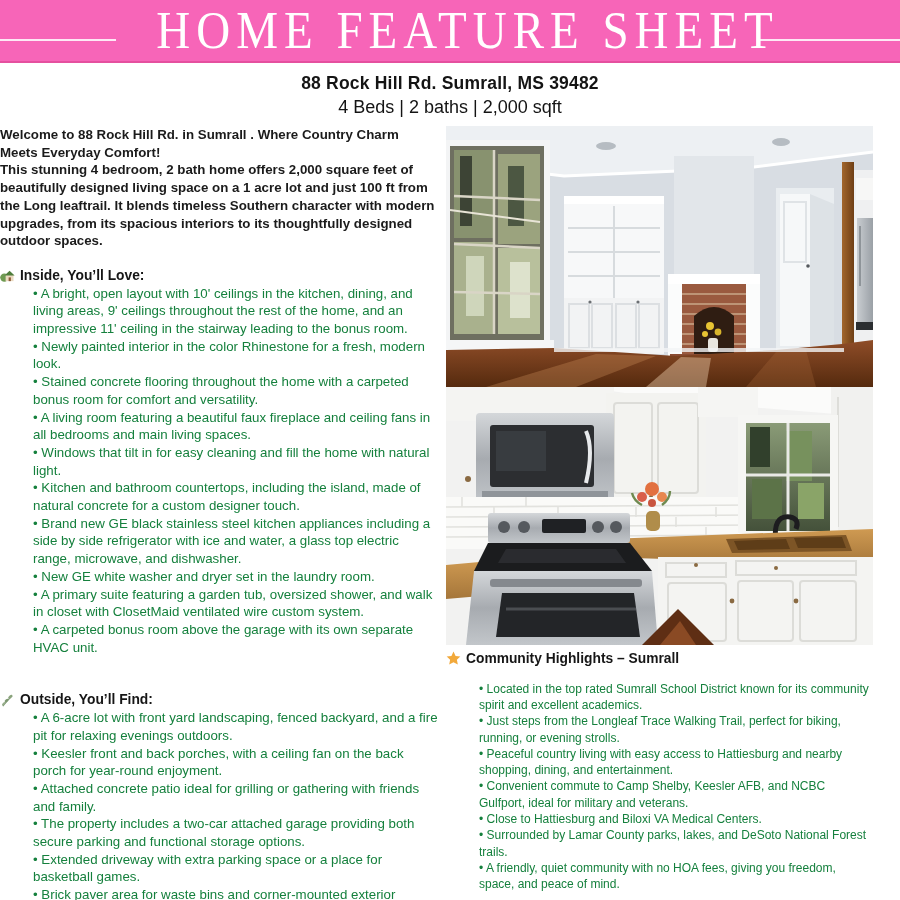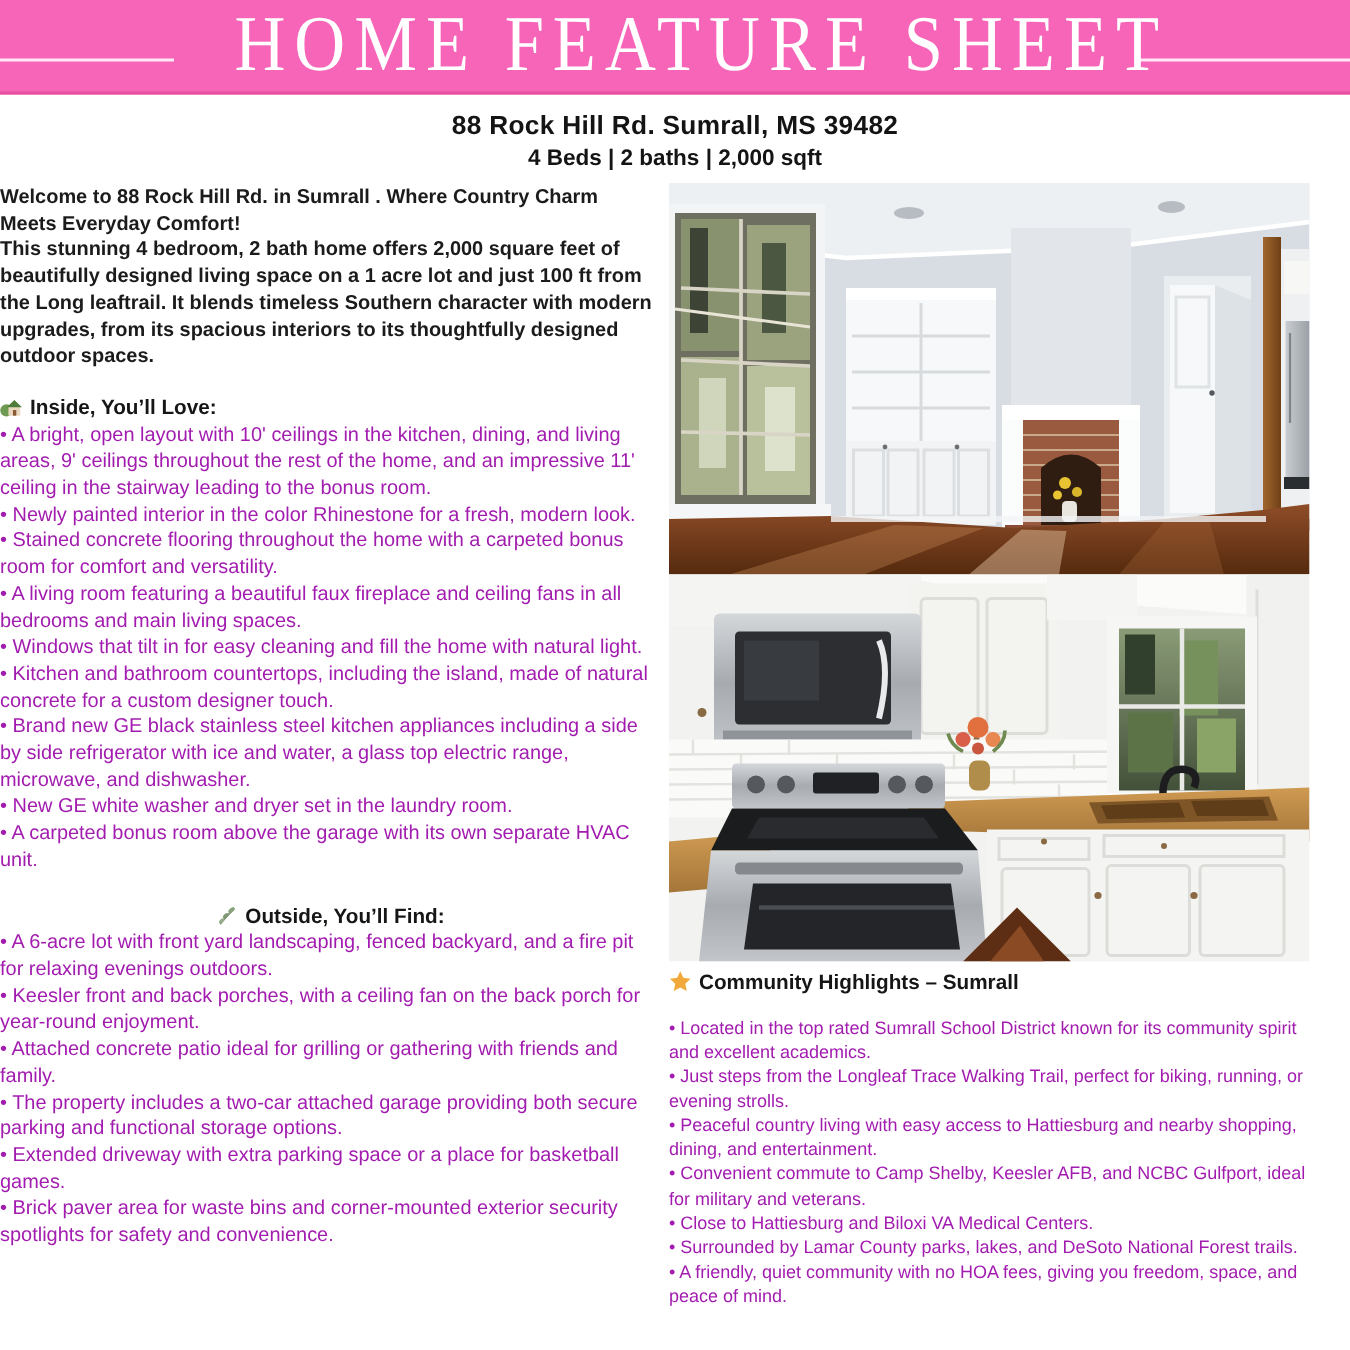--- a/index.html
+++ b/index.html
@@ -23,38 +23,38 @@
   .band-line { position:absolute; top:39px; height:2px; background:rgba(255,255,255,.85); }
   .band-line.left  { left:0;  width:116px; }
   .band-line.right { right:0; width:140px; }
 
   
   .addr {
     margin-top:10px; text-align:center; font-weight:700; font-size:17.5px;
     letter-spacing:0.2px; color:#141414;
   }
   .stats {
-    margin-top:3px; text-align:center; font-weight:700; font-size:15px; color:#141414;
+    margin-top:3px; text-align:center; font-weight:400; font-size:18px; color:#141414;
   }
 
   
   .content { display:flex; margin-top:8px; }
   .col-left  { width:440px; }
   .col-right { width:427px; margin-left:6px; }
 
   .intro { font-weight:700; font-size:13.3px; line-height:17.7px; color:#1b1b1b; }
 
   .sec-head {
     display:flex; align-items:center; gap:5px;
     font-weight:700; font-size:13.8px; line-height:17.7px; color:#161616;
   }
   .sec-head .ic { display:inline-flex; width:15px; height:15px; flex:0 0 15px; }
   .mt-gap  { margin-top:17px; }
   .bullets { list-style:none; }
-  .bullets li { font-size:13.3px; line-height:17.7px; color:#a21caf; }
+  .bullets li { font-size:13.3px; line-height:17.7px; color:#15803d;margin-left:33px; }
   .bullets li::before { content:"• "; }
   .col-right .bullets li { font-size:12px; line-height:16.3px; }
   .col-right .sec-head { margin-top:5px; }
   .col-right .bullets { margin-top:13px; }
 
   
   .photo { display:block; width:427px; }
   svg { display:block; }
 </style>
 </head>
@@ -90,24 +90,25 @@
       </h2>
       <ul class="bullets">
           <li>A bright, open layout with 10' ceilings in the kitchen, dining, and living areas, 9' ceilings throughout the rest of the home, and an impressive 11' ceiling in the stairway leading to the bonus room.</li>
           <li>Newly painted interior in the color Rhinestone for a fresh, modern look.</li>
           <li>Stained concrete flooring throughout the home with a carpeted bonus room for comfort and versatility.</li>
           <li>A living room featuring a beautiful faux fireplace and ceiling fans in all bedrooms and main living spaces.</li>
           <li>Windows that tilt in for easy cleaning and fill the home with natural light.</li>
           <li>Kitchen and bathroom countertops, including the island, made of natural concrete for a custom designer touch.</li>
           <li>Brand new GE black stainless steel kitchen appliances including a side by side refrigerator with ice and water, a glass top electric range, microwave, and dishwasher.</li>
           <li>New GE white washer and dryer set in the laundry room.</li>
+          <li>A primary suite featuring a garden tub, oversized shower, and walk in closet with ClosetMaid ventilated wire custom system.</li>
           <li>A carpeted bonus room above the garage with its own separate HVAC unit.</li>
         </ul>
 
-      <h2 class="sec-head" style="margin-top:20px;justify-content:center;">
+      <h2 class="sec-head" style="margin-top:35px;">
         <span class="ic">
           <svg viewBox="0 0 16 16" width="15" height="15">
             <path d="M3 14 C6 10 9 7 13 3" stroke="#7d9872" stroke-width="1.3" fill="none"></path>
             <ellipse cx="11" cy="4" rx="2.7" ry="1.4" transform="rotate(-40 11 4)" fill="#8aa37c"></ellipse>
             <ellipse cx="7" cy="8" rx="2.4" ry="1.3" transform="rotate(-40 7 8)" fill="#7d9872"></ellipse>
             <ellipse cx="4" cy="11.5" rx="2.2" ry="1.2" transform="rotate(-40 4 11.5)" fill="#96ad8b"></ellipse>
           </svg>
         </span>
         <span>Outside, You’ll Find:</span>
       </h2>

